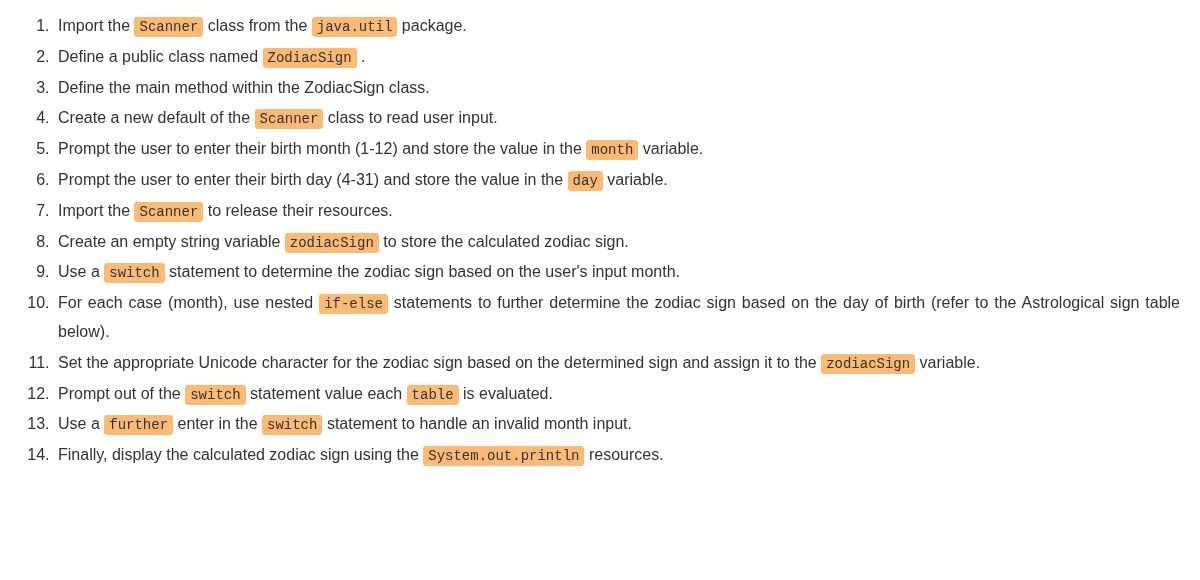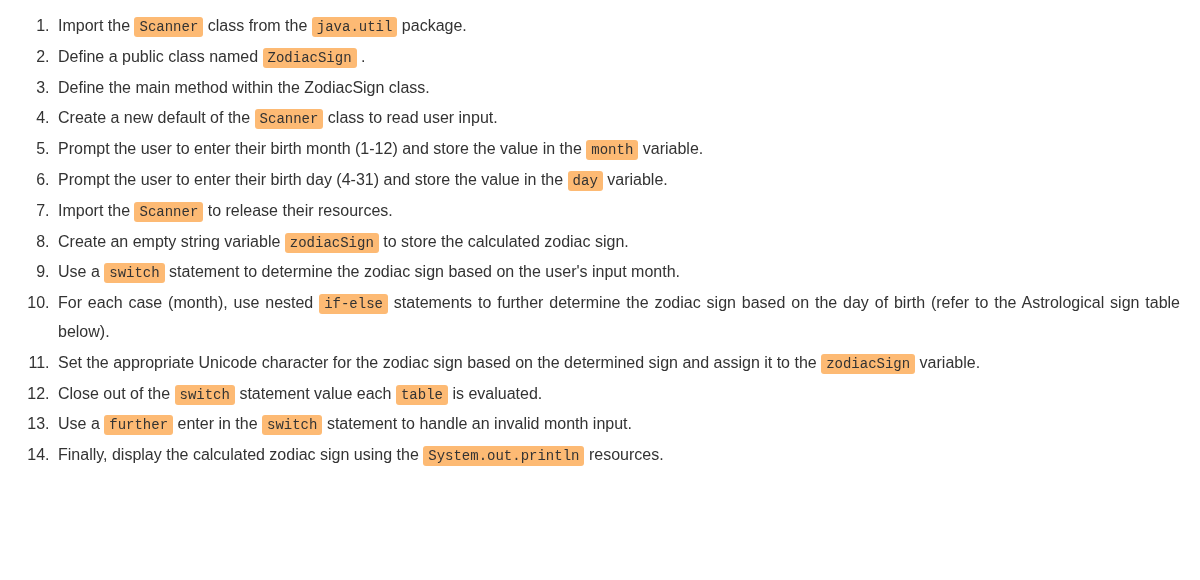--- a/index.html
+++ b/index.html
@@ -45,16 +45,16 @@
     <li><span>Define a public class named </span><code>ZodiacSign</code><span> .</span></li>
     <li><span>Define the main method within the ZodiacSign class.</span></li>
     <li><span>Create a new default of the </span><code>Scanner</code><span> class to read user input.</span></li>
     <li><span>Prompt the user to enter their birth month (1-12) and store the value in the </span><code>month</code><span> variable.</span></li>
     <li><span>Prompt the user to enter their birth day (4-31) and store the value in the </span><code>day</code><span> variable.</span></li>
     <li><span>Import the </span><code>Scanner</code><span> to release their resources.</span></li>
     <li><span>Create an empty string variable </span><code>zodiacSign</code><span> to store the calculated zodiac sign.</span></li>
     <li><span>Use a </span><code>switch</code><span> statement to determine the zodiac sign based on the user's input month.</span></li>
     <li><span>For each case (month), use nested </span><code>if-else</code><span> statements to further determine the zodiac sign based on the day of birth (refer to the Astrological sign table below).</span></li>
     <li><span>Set the appropriate Unicode character for the zodiac sign based on the determined sign and assign it to the </span><code>zodiacSign</code><span> variable.</span></li>
-    <li><span>Close out of the </span><code>switch</code><span> statement value each </span><code>table</code><span> is evaluated.</span></li>
+    <li><span>Prompt out of the </span><code>switch</code><span> statement value each </span><code>table</code><span> is evaluated.</span></li>
     <li><span>Use a </span><code>further</code><span> enter in the </span><code>switch</code><span> statement to handle an invalid month input.</span></li>
     <li><span>Finally, display the calculated zodiac sign using the </span><code>System.out.println</code><span> resources.</span></li>
   </ol>
 
 </body></html>

